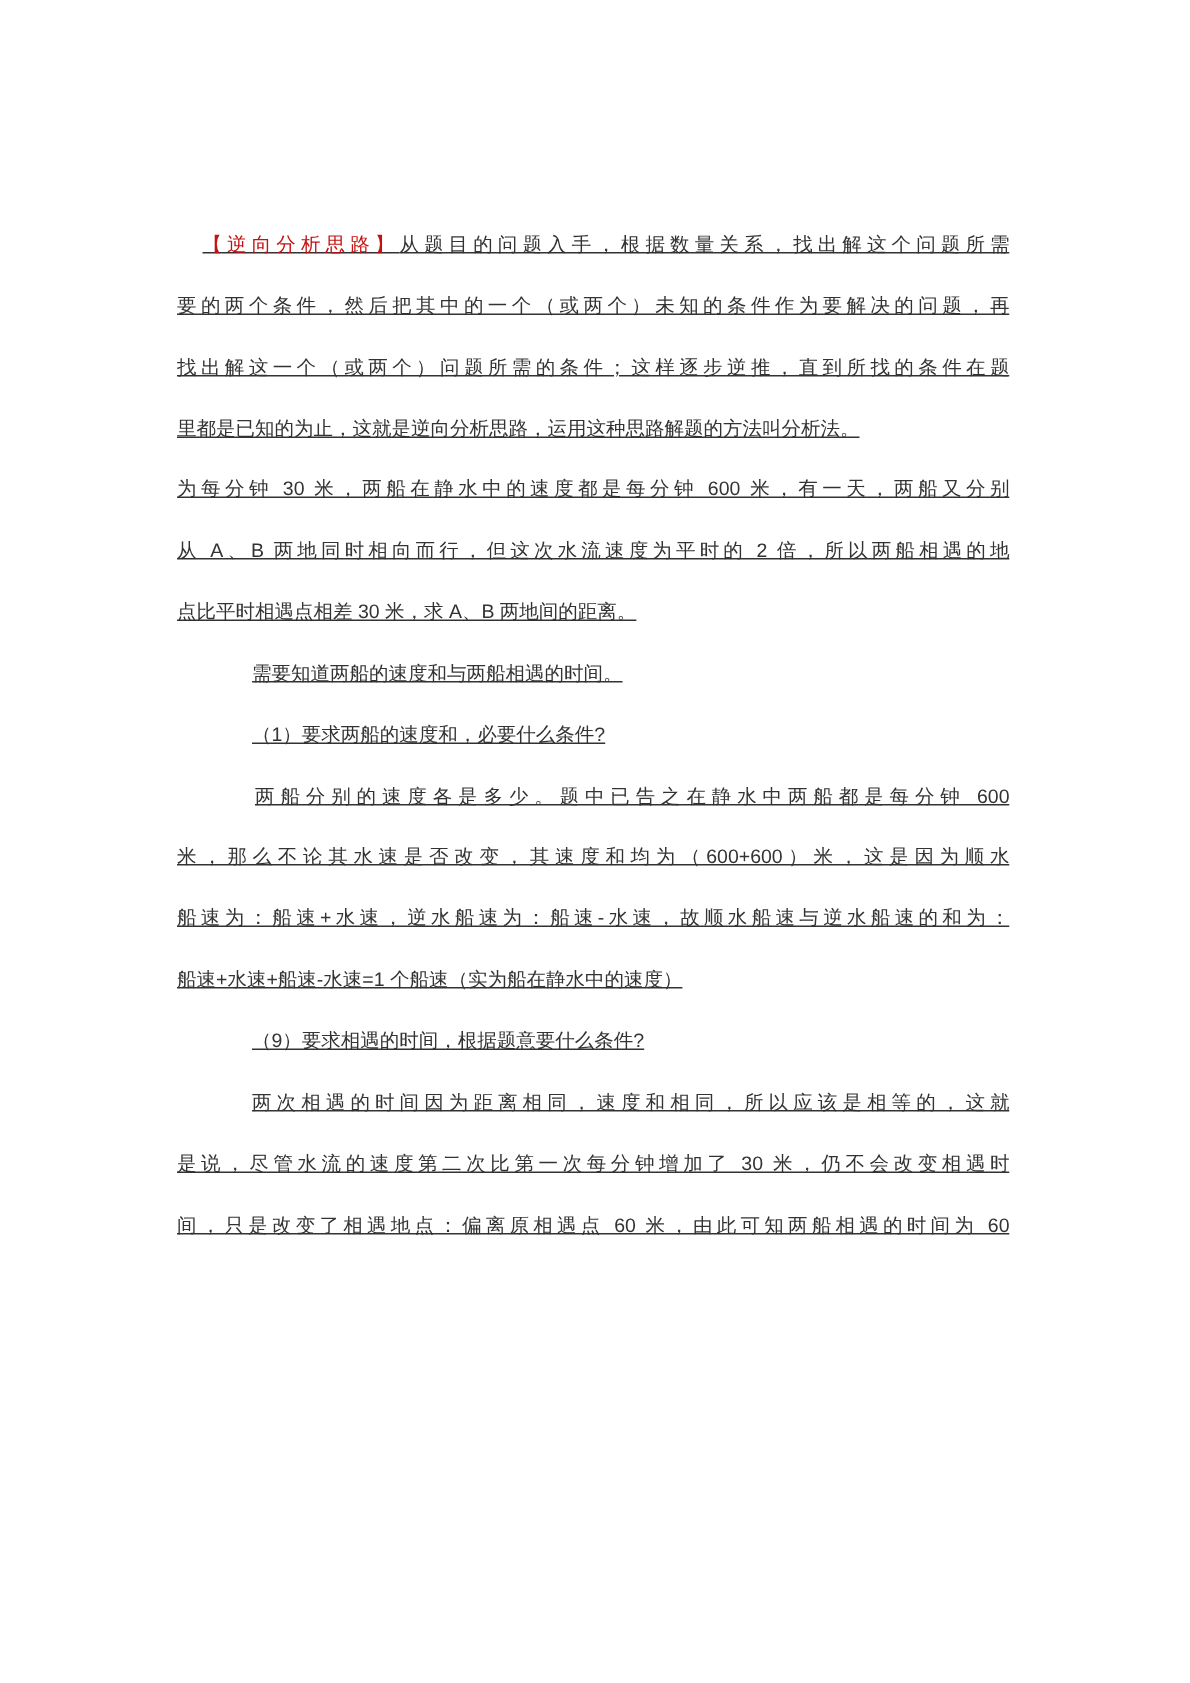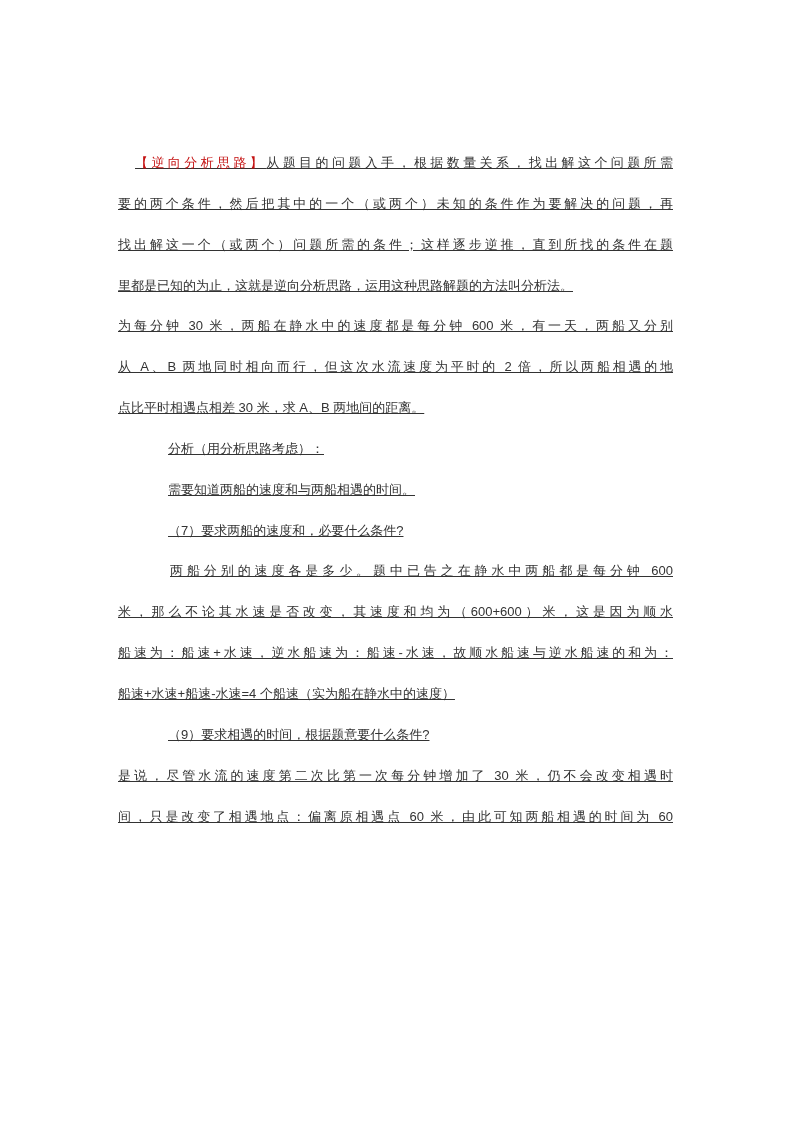--- a/index.html
+++ b/index.html
@@ -48,24 +48,24 @@
 
 <div class="page">
   <div class="text-block" id="doc-lines">
       <div class="line jl" style="text-indent: 17px;"><span class="red">【逆向分析思路】</span>从题目的问题入手，根据数量关系，找出解这个问题所需</div>
       <div class="line jl" style="text-indent: 0px;">要的两个条件，然后把其中的一个（或两个）未知的条件作为要解决的问题，再</div>
       <div class="line jl" style="text-indent: 0px;">找出解这一个（或两个）问题所需的条件；这样逐步逆推，直到所找的条件在题</div>
       <div class="line" style="text-indent: 0px;">里都是已知的为止，这就是逆向分析思路，运用这种思路解题的方法叫分析法。</div>
       <div class="line jl" style="text-indent: 0px;">为每分钟 30 米，两船在静水中的速度都是每分钟 600 米，有一天，两船又分别</div>
       <div class="line jl" style="text-indent: 0px;">从 A、B 两地同时相向而行，但这次水流速度为平时的 2 倍，所以两船相遇的地</div>
       <div class="line" style="text-indent: 0px;">点比平时相遇点相差 30 米，求 A、B 两地间的距离。</div>
-      <div class="line" style="text-indent: 50px;">分析（用分析思路考虑）：</div>
       <div class="line" style="text-indent: 50px;">需要知道两船的速度和与两船相遇的时间。</div>
-      <div class="line" style="text-indent: 50px;">（7）要求两船的速度和，必要什么条件?</div>
+      <div class="line" style="text-indent: 50px;">（1）要求两船的速度和，必要什么条件?</div>
       <div class="line jl" style="text-indent: 52px;">两船分别的速度各是多少。题中已告之在静水中两船都是每分钟 600</div>
       <div class="line jl" style="text-indent: 0px;">米，那么不论其水速是否改变，其速度和均为（600+600）米，这是因为顺水</div>
       <div class="line jl" style="text-indent: 0px;">船速为：船速+水速，逆水船速为：船速-水速，故顺水船速与逆水船速的和为：</div>
-      <div class="line" style="text-indent: 0px;">船速+水速+船速-水速=4 个船速（实为船在静水中的速度）</div>
+      <div class="line" style="text-indent: 0px;">船速+水速+船速-水速=1 个船速（实为船在静水中的速度）</div>
       <div class="line" style="text-indent: 50px;">（9）要求相遇的时间，根据题意要什么条件?</div>
+      <div class="line jl" style="text-indent: 50px;">两次相遇的时间因为距离相同，速度和相同，所以应该是相等的，这就</div>
       <div class="line jl" style="text-indent: 0px;">是说，尽管水流的速度第二次比第一次每分钟增加了 30 米，仍不会改变相遇时</div>
       <div class="line jl" style="text-indent: 0px;">间，只是改变了相遇地点：偏离原相遇点 60 米，由此可知两船相遇的时间为 60</div>
     </div>
 </div>
 
 </body></html>

